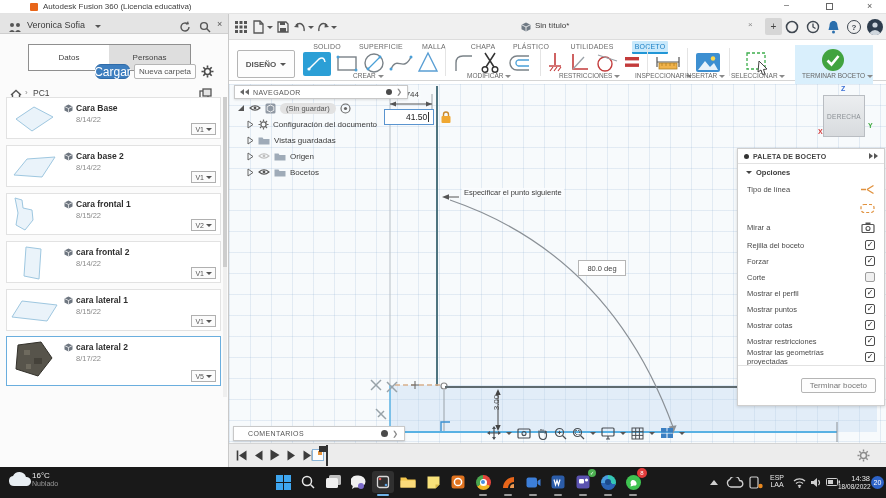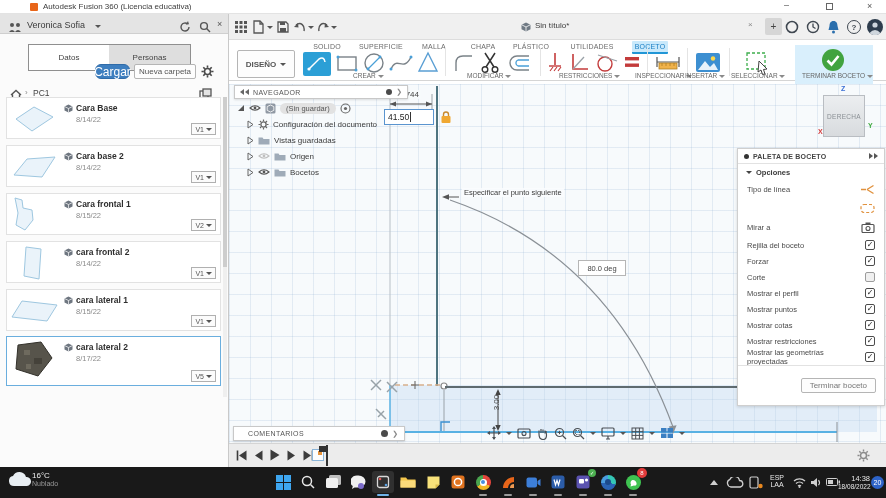--- a/index.html
+++ b/index.html
@@ -35,21 +35,21 @@
 .canvas{left:229px;top:84px;width:657px;height:359px;background-color:#f7fafc;
  background-image:linear-gradient(to right,rgba(150,180,210,.22) 1px,transparent 1px),
  linear-gradient(to bottom,rgba(150,180,210,.22) 1px,transparent 1px);background-size:21px 21px}
 .palbar{background:#fff;border:1px solid #c8c8c8;box-shadow:0 1px 2px rgba(0,0,0,.12)}
 .navrow{position:absolute;height:16px;display:flex;align-items:center;gap:4px;font-size:8px;color:#3a3a3a}
 .pill{background:#e2e2e2;border-radius:7px;padding:1px 6px;color:#555;font-size:7.5px}
 .spanel{position:absolute;left:508px;top:64px;width:148px;height:258px;background:#fff;border:1px solid #cfcfcf;box-shadow:0 1px 3px rgba(0,0,0,.15);display:flex;flex-direction:column}
 .srow{display:flex;align-items:center;justify-content:space-between;padding:0 9px 0 9px;font-size:7.5px;color:#4a4a4a}
 .cb{width:10px;height:10px;border:1.3px solid #4c4c4c;border-radius:2px;font-size:8px;line-height:7px;text-align:center;color:#1a1a1a;background:#fff}
 .cb.off{border-color:#9c9c9c;background:#f0f0f0}
-.inputbox{position:absolute;background:#fff;border:1px solid #5a94cf;font-size:8.5px;color:#222;display:flex;align-items:center;padding-left:3px}
+.inputbox{position:absolute;background:#fff;border:1px solid #5a94cf;font-size:8.5px;color:#222;display:flex;align-items:center;padding-left:21px}
 
 .timeline{left:229px;top:443px;width:657px;height:24px;background:#ececec;border-top:1px solid #d4d4d4}
 
 .taskbar{left:0;top:467px;width:886px;height:31px;background:#191919;color:#e8e8e8}
 .tico{position:absolute;top:4px;width:22px;height:22px;display:flex;align-items:center;justify-content:center}
 .underln{position:absolute;bottom:-3px;left:7px;width:8px;height:2px;border-radius:1px;background:#9a9a9a}
 .badge{position:absolute;border-radius:50%;color:#fff;display:flex;align-items:center;justify-content:center}
 </style>
 </head>
 <body>

